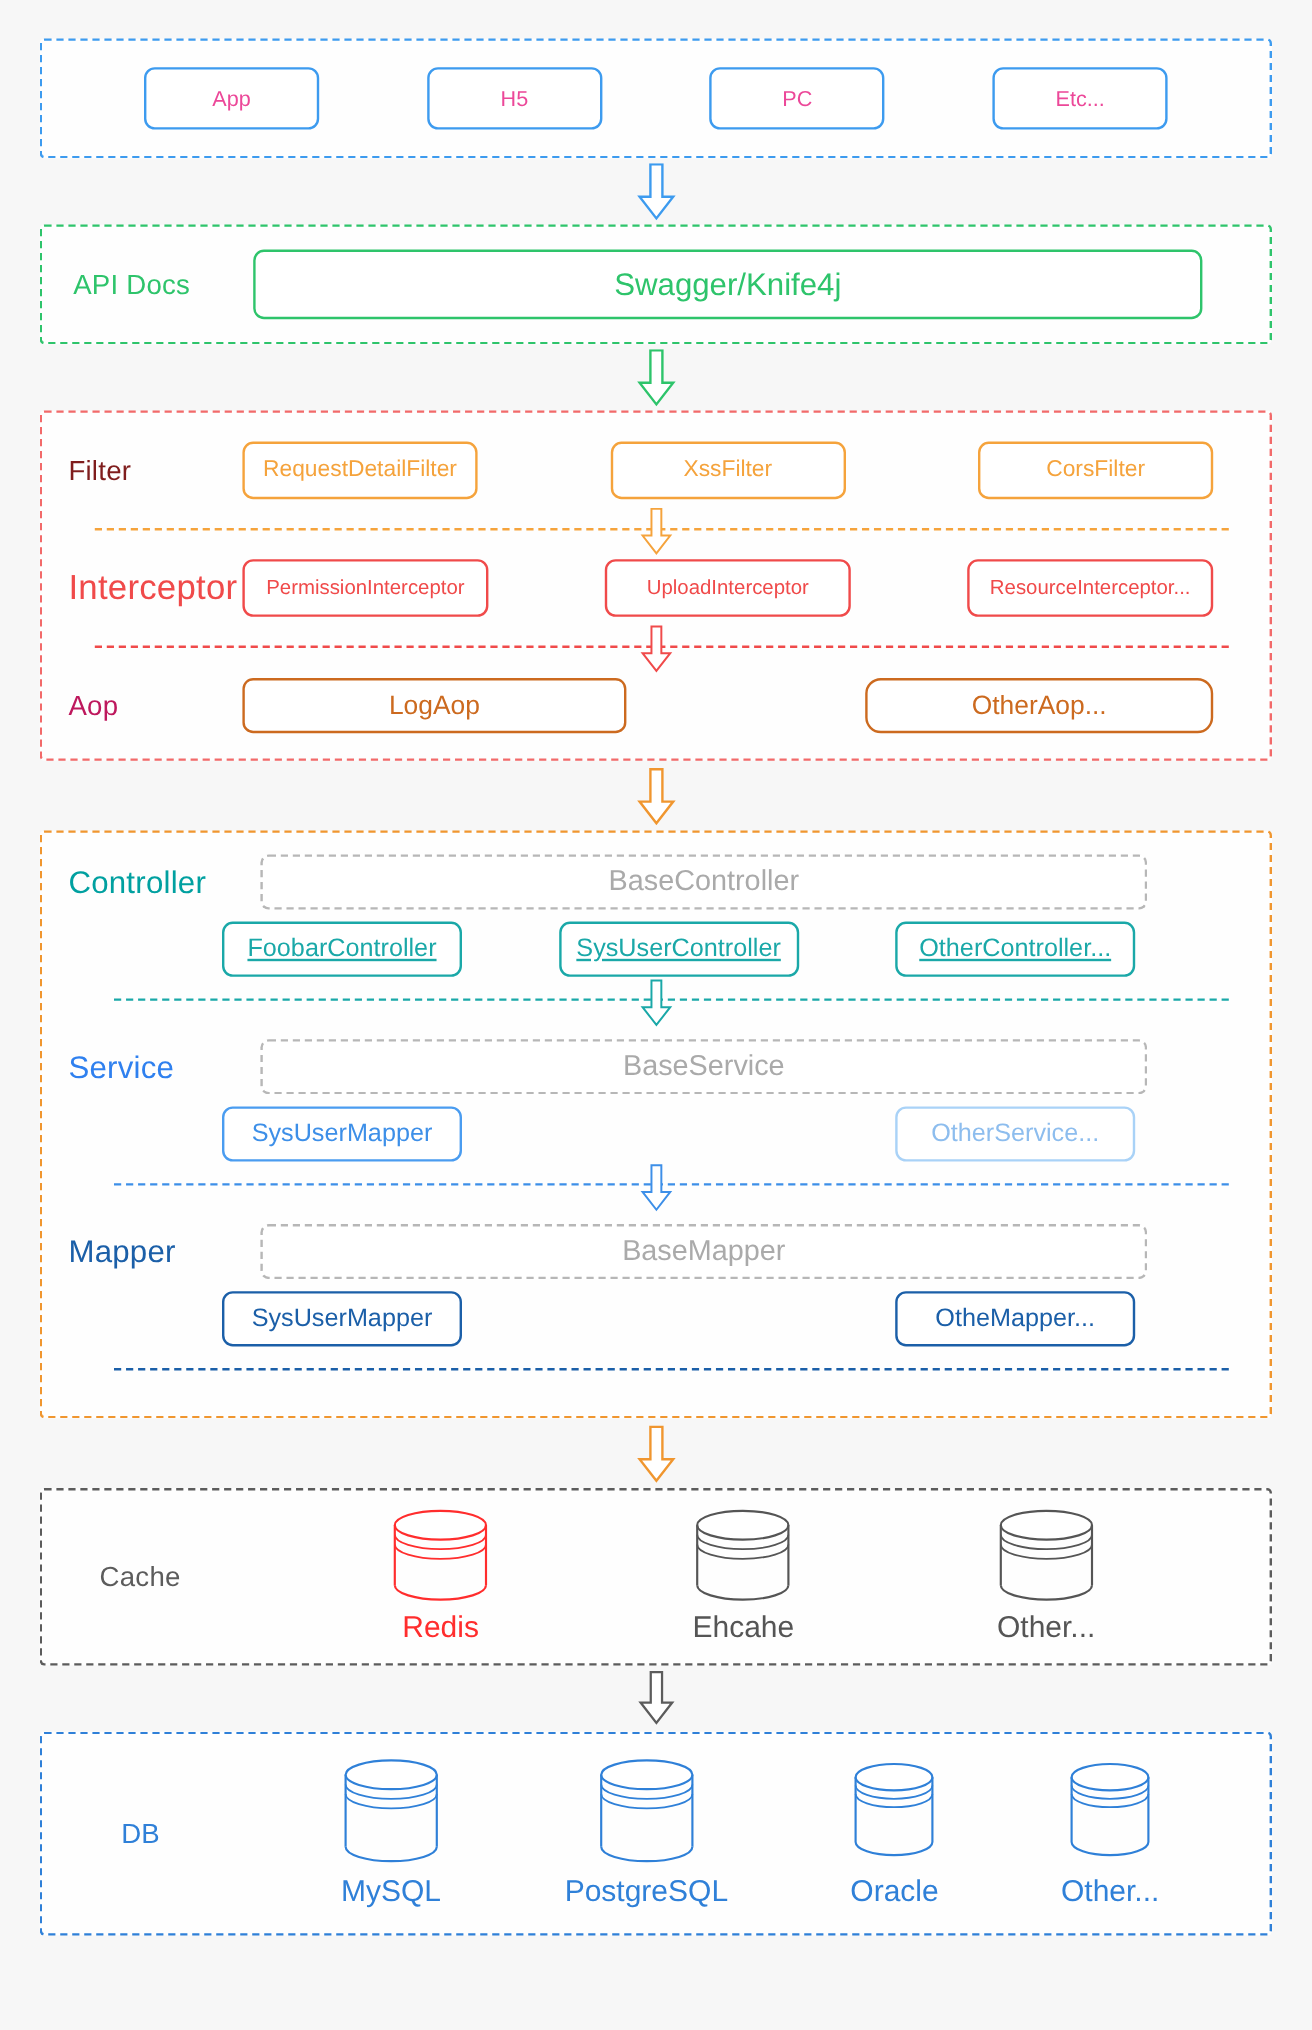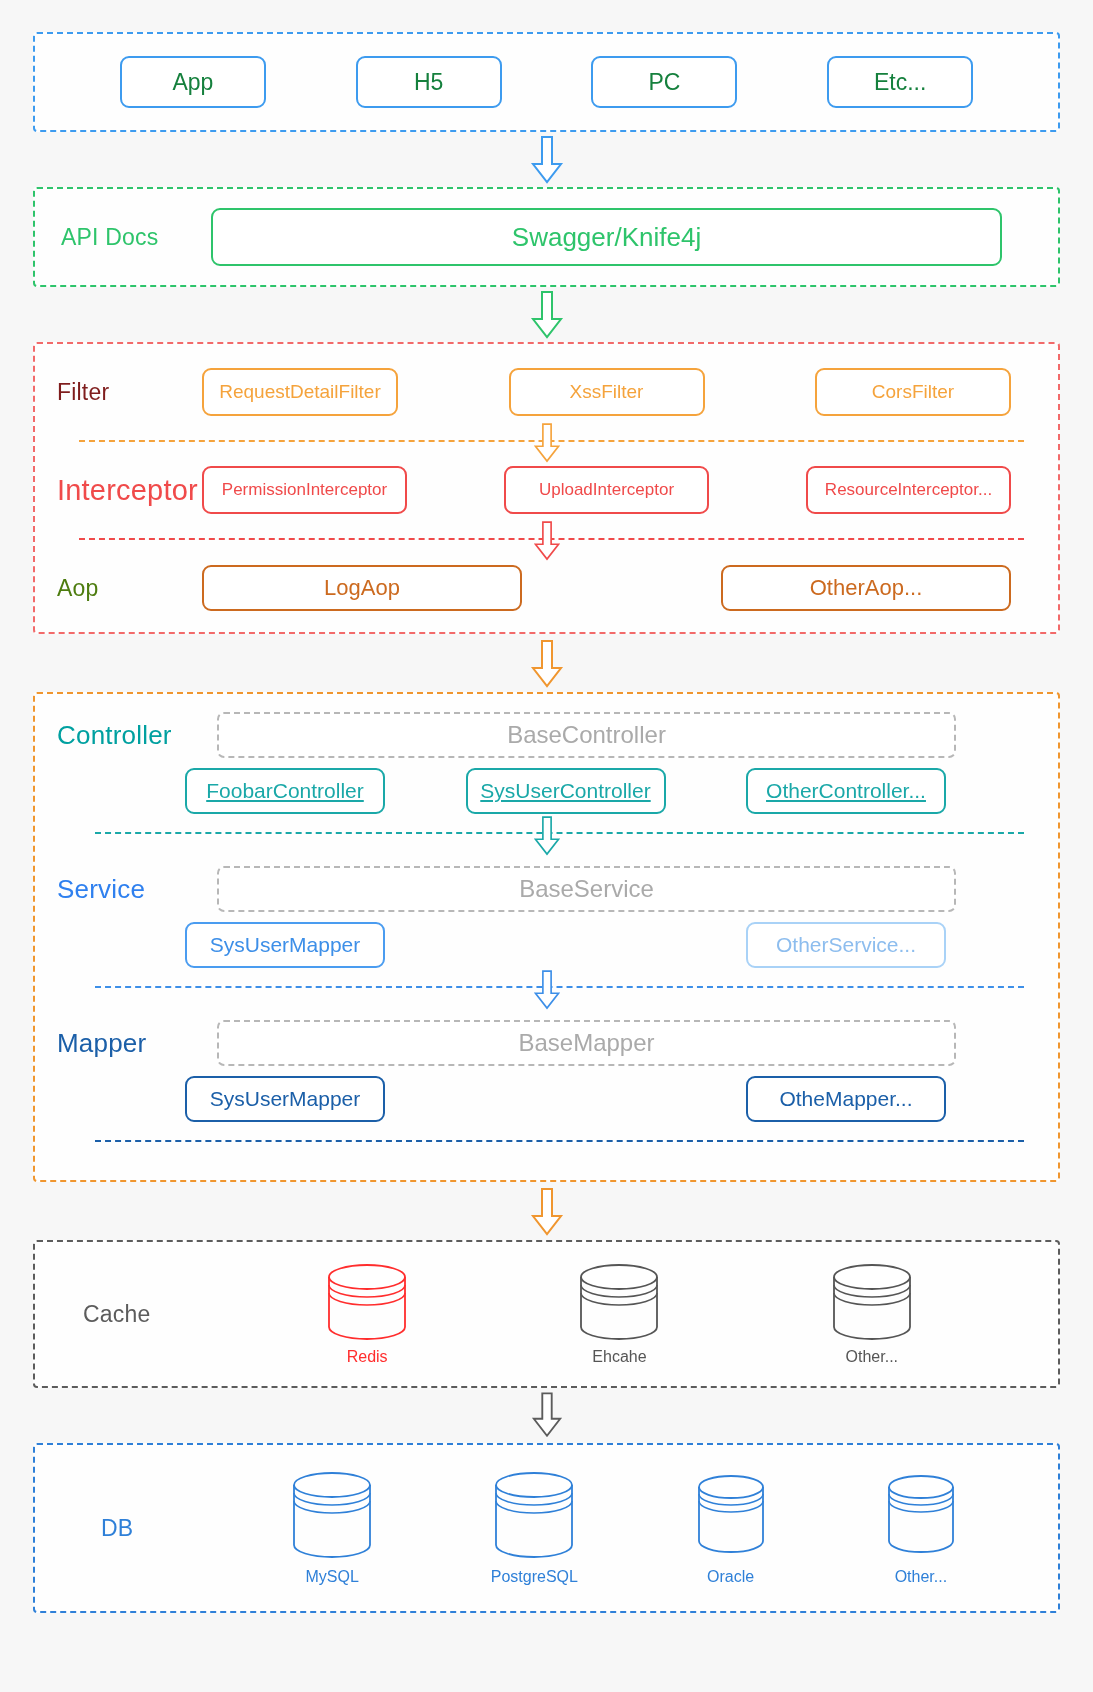--- a/index.html
+++ b/index.html
@@ -74,30 +74,30 @@
     margin: 0;
   }
 
   
   .cyl-tile {
     display: flex;
     flex-direction: column;
     align-items: center;
   }
   .cyl-label {
-    font-size: 16px;
+    font-size: 25px;
     margin-top: 7px;
     white-space: nowrap;
   }
 
   
   
   #clients-zone { height: 100px; }
   #clients-row  { height: 100%; justify-content: space-around; padding: 0 40px; }
-  .client-chip  { width: 146px; height: 52px; border: 2px solid #3d9bef; color: #15803d; font-size: 23px; }
+  .client-chip  { width: 146px; height: 52px; border: 2px solid #3d9bef; color: #ec4899; font-size: 18px; }
 
   
   #apidocs-zone { height: 100px; margin-top: 55px; }
   #apidocs-row  { height: 100%; padding-left: 26px; }
   #apidocs-label{ color: #2ec46b; width: 150px; }
   #apidocs-chip { flex: 1; height: 58px; margin-right: 56px; border: 2px solid #2ec46b; color: #2ec46b; font-size: 26px; }
 
   
   #aspect-zone  { height: 292px; margin-top: 55px; padding: 0 22px; }
   .aspect-row   { height: 96px; }
@@ -105,24 +105,24 @@
   .aspect-chips { flex: 1; display: flex; justify-content: space-between; padding-right: 25px; }
 
   #filter-label { color: #7f1d1d; }
   .filter-chip  { width: 196px; height: 48px; border: 2px solid #f5a33c; color: #f5a33c; font-size: 19px; }
   #sep-filter   { border-top-color: #f5a33c; margin: 0 12px 0 22px; }
 
   #interceptor-label { color: #f04a4a; font-size: 29px; }
   .interceptor-chip  { width: 205px; height: 48px; border: 2px solid #f04a4a; color: #f04a4a; font-size: 17px; }
   #sep-interceptor   { border-top-color: #f04a4a; margin: 0 12px 0 22px; }
 
-  #aop-label { color: #4d7c0f; }
+  #aop-label { color: #be185d; }
   .aop-chip  { height: 46px; border: 2px solid #cc6a1f; color: #cc6a1f; font-size: 22px; }
   .aop-chip.a1 { width: 320px; }
-  .aop-chip.a2 { width: 290px; }
+  .aop-chip.a2 { width: 290px; border-radius: 13px; }
   #aop-chips { justify-content: space-between; padding-right: 25px; }
 
   
   #layers-zone { height: 490px; margin-top: 58px; padding: 0 22px; }
   .layer-block { position: relative; }
   .layer-row1  { display: flex; align-items: center; }
   .layer-row1 .side-label { width: 160px; font-size: 26px; }
   .base-chip {
     flex: 1;
     margin-right: 80px;

